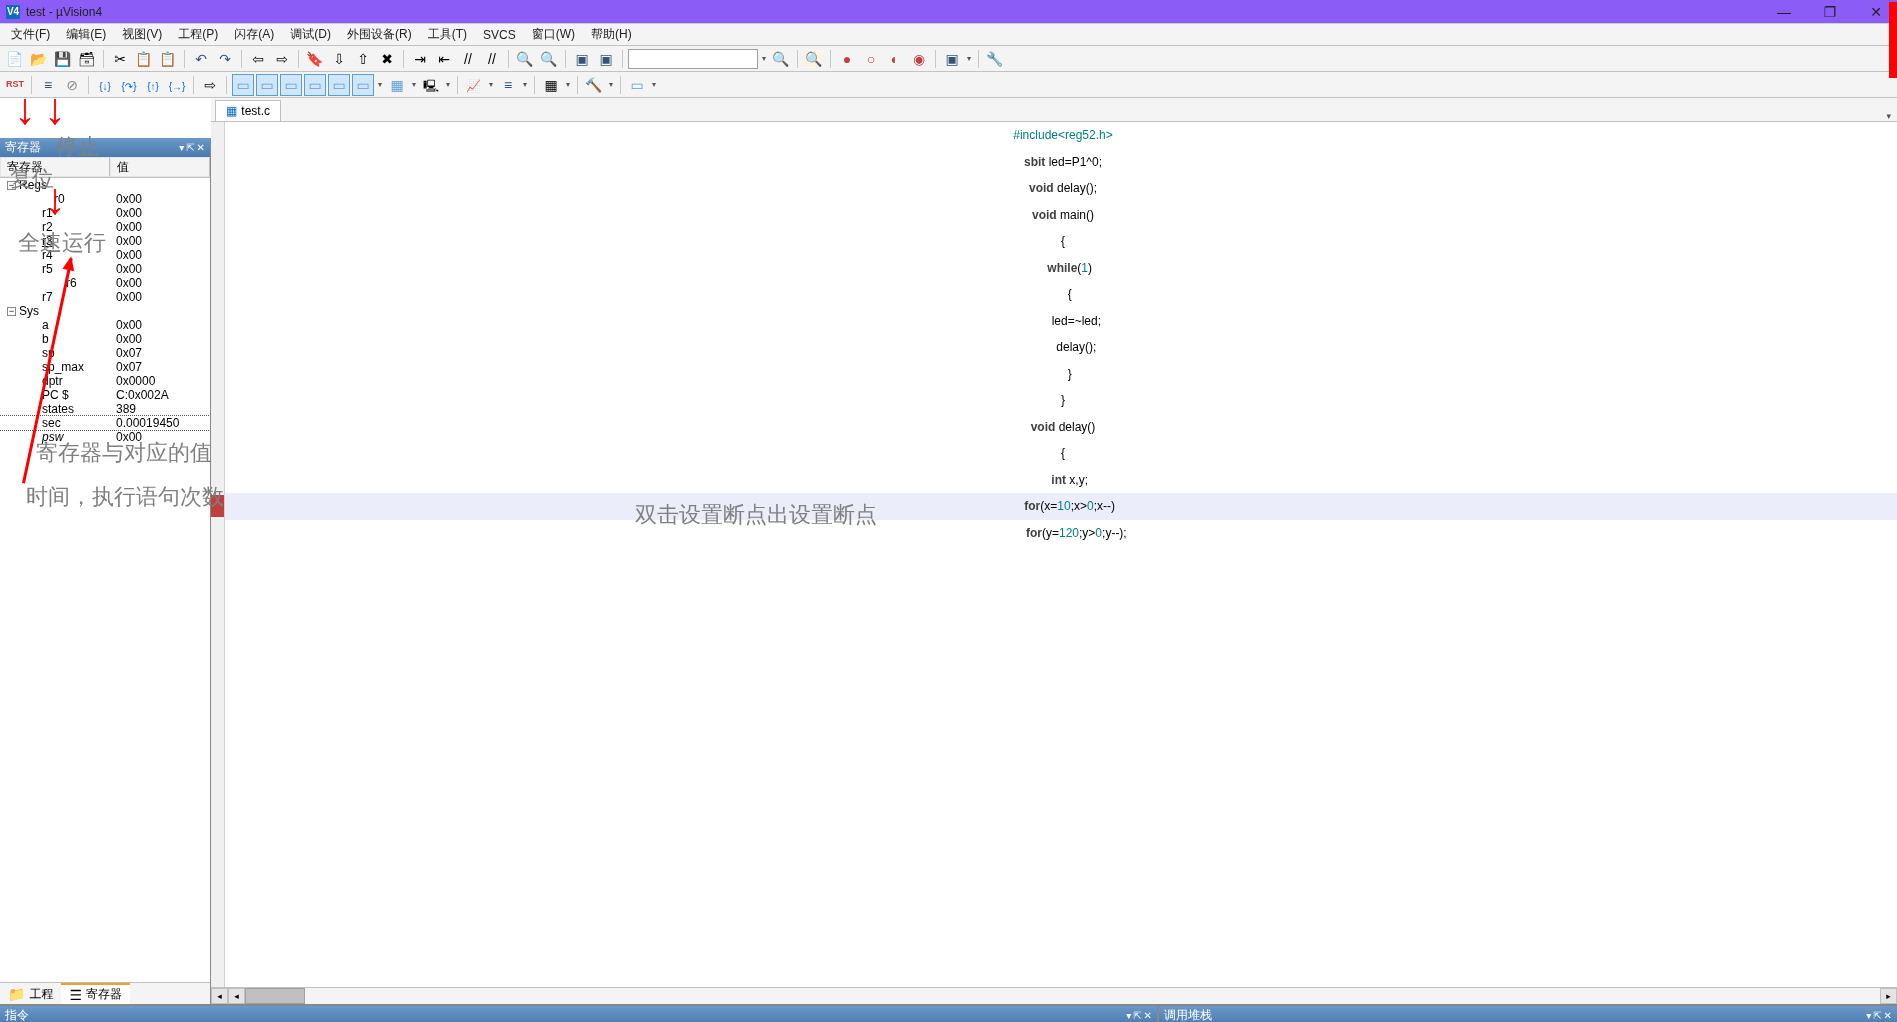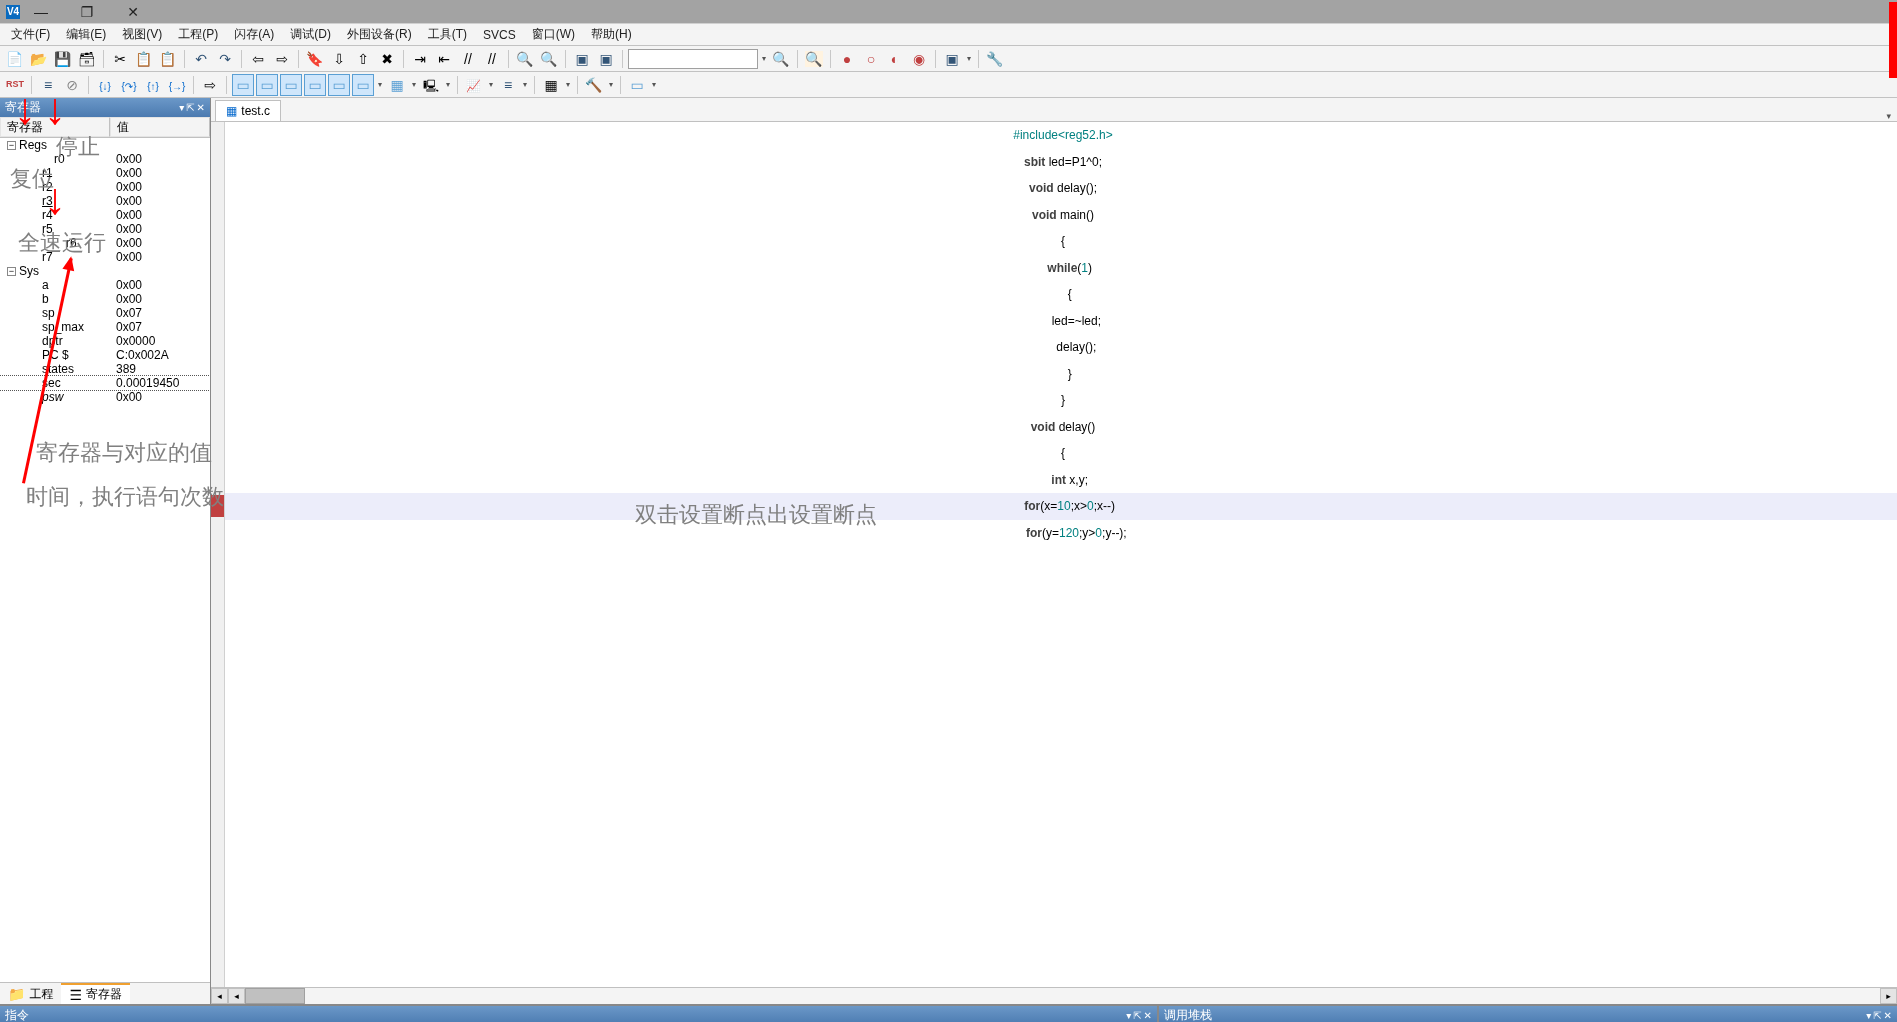--- a/index.html
+++ b/index.html
@@ -1,18 +1,18 @@
 <!DOCTYPE html>
 <html><head>
 <meta charset="utf-8">
 <style>
 * { margin: 0; padding: 0; box-sizing: border-box; font-family: "Microsoft YaHei", Tahoma, sans-serif; font-size: 12px; }
 html, body { width: 100%; height: 100%; overflow: hidden; background: #fff; }
 
-.titlebar { height: 24px; background: #a3a3a3; display: flex; align-items: center; padding: 0 6px; border-bottom: 1px solid #d0d0d0; }
+.titlebar { height: 24px; background: #8b5cf6; display: flex; align-items: center; padding: 0 6px; border-bottom: 1px solid #d0d0d0; }
 .titlebar .app-icon { width: 14px; height: 14px; background: #0a6bbf; color: #fff; font-size: 10px; font-weight: bold; display: inline-flex; align-items: center; justify-content: center; margin-right: 6px; }
 .titlebar .title { flex: 1; color: #222; }
 .titlebar .win-btns { display: flex; gap: 16px; }
 .titlebar .win-btns span { width: 30px; text-align: center; color: #222; cursor: default; font-size: 14px; }
 
 .menubar { height: 22px; background: #f4f4f4; display: flex; align-items: center; padding: 0 4px; gap: 2px; border-bottom: 1px solid #c2c2c2; }
 .menubar .menu-item { padding: 2px 7px; color: #222; cursor: default; }
 
 .toolbar { height: 26px; background: #f4f4f4; border-bottom: 1px solid #c2c2c2; display: flex; align-items: center; padding: 0 4px; gap: 2px; }
 .tb-btn { width: 22px; height: 22px; display: inline-flex; align-items: center; justify-content: center; border: 1px solid transparent; cursor: default; }
@@ -42,21 +42,21 @@
 .c-analy::before{content:"📈";font-size:12px;} .c-tool::before{content:"🔨";}
 .c-bar::before{content:"≡";color:#357;}
 .red-arrow { position:absolute; pointer-events:none; z-index:50; }
 .red-arrow.down::before{content:"↓";color:#f00;font-size:44px;font-weight:bold;}
 .red-arrow.diag { width:3px; background:#f00; transform-origin:bottom left; }
 .red-arrow.diag::before { content:"";position:absolute;top:-8px;left:-5px;border:6px solid transparent;border-bottom:14px solid #f00;}
 
 .overlay-label { position:absolute; color:#808080; font-size:22px; font-family:"Microsoft YaHei"; pointer-events:none; z-index:40; background:transparent; white-space:nowrap;}
 
 .main { position: relative; height: calc(100% - 24px - 22px - 26px - 26px - 18px); display: flex; }
-.left-panel { width: 211px; display:flex; flex-direction:column; border-right:1px solid #888; }
+.left-panel { width: 211px; display:flex; flex-direction:column; border-right:1px solid #888;margin-top:40px; }
 .panel-title { background: linear-gradient(#6b98c8,#4b7ab0); color:#fff; height:19px; display:flex; align-items:center; padding:0 5px; font-size:12px;}
 .panel-title .pt-btns { margin-left:auto; display:flex; gap:2px;}
 .panel-title .pt-btns span{ font-size:10px; cursor:default;}
 .reg-header { height:21px; display:flex; border-bottom:1px solid #c0c0c0;}
 .reg-header div{ border:1px solid #e4e4e4; border-right:1px solid #c0c0c0; background:#f4f4f4; padding:2px 6px; display:flex; align-items:center;}
 .reg-header div:first-child{width:110px;} .reg-header div:last-child{flex:1;}
 .reg-body { flex:1; overflow:auto; background:#fff; font-family:"Courier New",monospace; font-size:12px; position:relative;}
 .reg-row { display:flex; height:14px; align-items:center;}
 .reg-row.group .tree-toggle{margin:0 3px;}
 .reg-row .name{width:110px; padding-left:4px; display:flex; align-items:center;}
@@ -93,20 +93,21 @@
 .right-red{position:absolute;right:0;top:2px;width:8px;height:76px;background:#ff0000;z-index:60;}
 
 </style>
 </head>
 <body>
 
 <div class="right-red"></div>
 
 <div class="titlebar">
   <span class="app-icon">V4</span>
+  <span class="title">test  - µVision4</span>
   <div class="win-btns">
     <span>—</span>
     <span>❐</span>
     <span>✕</span>
   </div>
 </div>
 
 <div class="menubar">
   <span class="menu-item">文件(F)</span>
   <span class="menu-item">编辑(E)</span>

